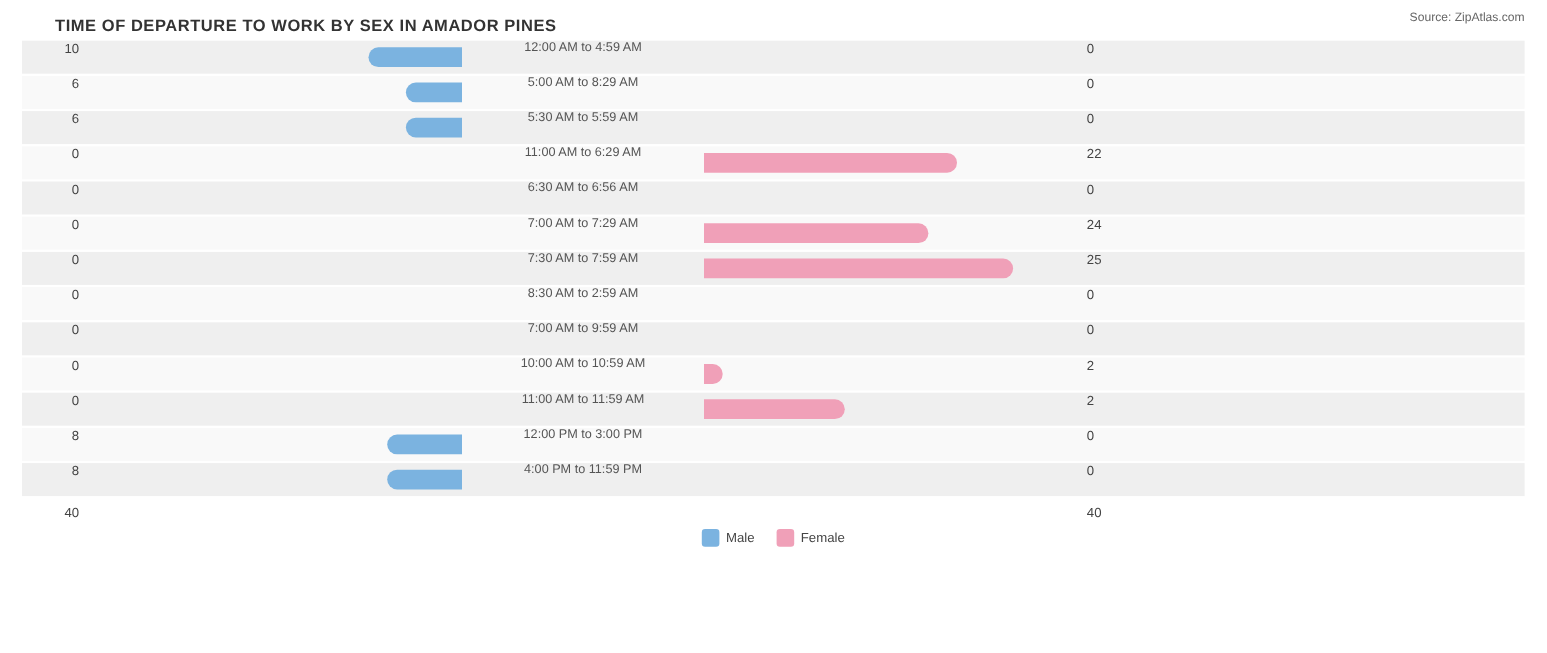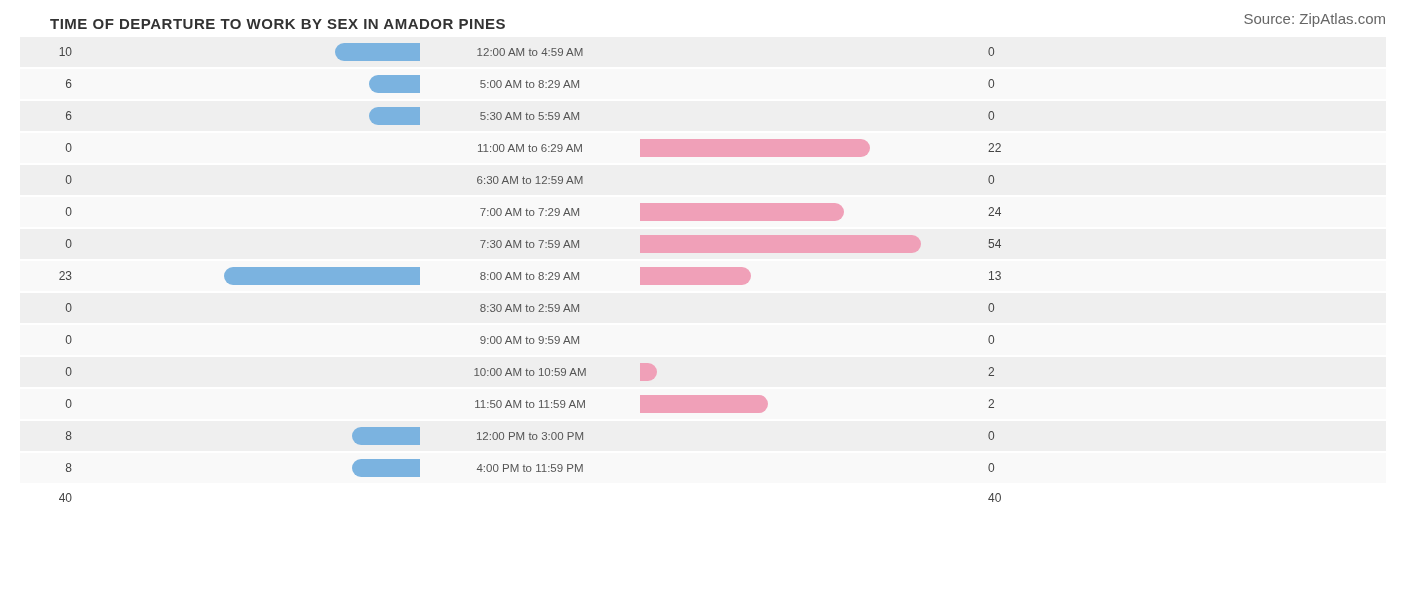--- a/index.html
+++ b/index.html
@@ -24,31 +24,30 @@
       text-align: left;
       padding-left: 30px;
       padding-top: 5px;
       padding-bottom: 5px;
       letter-spacing: 0.5px;
     }
     .source-text {
       position: absolute;
       top: 10px;
       right: 20px;
-      font-size: 15px;
+      font-size: 11px;
       color: #666;
       margin-left: 36px;
     }
     .chart-area {
       width: 100%;
       position: relative;
     }
     .row {
       display: flex;
-      align-items: center;
       height: 30px;
       margin-bottom: 2px;
       background: #f5f5f5;
     }
     .row:nth-child(odd) {
       background: #efefef;
     }
     .row:nth-child(even) {
       background: #f9f9f9;
     }
@@ -198,21 +197,21 @@
       <div class="right-bar-area">
         <div class="right-bar" style="width:230px;"></div>
       </div>
       <div class="right-value">22</div>
     </div>
       <div class="row">
       <div class="left-value">0</div>
       <div class="left-bar-area">
         <div class="left-bar" style="width:0px;"></div>
       </div>
-      <div class="label-center">6:30 AM to 12:59 AM</div>
+      <div class="label-center">6:30 AM to 6:56 AM</div>
       <div class="right-bar-area">
         <div class="right-bar" style="width:0px;"></div>
       </div>
       <div class="right-value">0</div>
     </div>
       <div class="row">
       <div class="left-value">0</div>
       <div class="left-bar-area">
         <div class="left-bar" style="width:0px;"></div>
       </div>
@@ -224,50 +223,39 @@
     </div>
       <div class="row">
       <div class="left-value">0</div>
       <div class="left-bar-area">
         <div class="left-bar" style="width:0px;"></div>
       </div>
       <div class="label-center">7:30 AM to 7:59 AM</div>
       <div class="right-bar-area">
         <div class="right-bar" style="width:281px;"></div>
       </div>
-      <div class="right-value">54</div>
-    </div>
-      <div class="row">
-      <div class="left-value">23</div>
-      <div class="left-bar-area">
-        <div class="left-bar" style="width:196px;"></div>
-      </div>
-      <div class="label-center">8:00 AM to 8:29 AM</div>
-      <div class="right-bar-area">
-        <div class="right-bar" style="width:111px;"></div>
-      </div>
-      <div class="right-value">13</div>
+      <div class="right-value">25</div>
     </div>
       <div class="row">
       <div class="left-value">0</div>
       <div class="left-bar-area">
         <div class="left-bar" style="width:0px;"></div>
       </div>
       <div class="label-center">8:30 AM to 2:59 AM</div>
       <div class="right-bar-area">
         <div class="right-bar" style="width:0px;"></div>
       </div>
       <div class="right-value">0</div>
     </div>
       <div class="row">
       <div class="left-value">0</div>
       <div class="left-bar-area">
         <div class="left-bar" style="width:0px;"></div>
       </div>
-      <div class="label-center">9:00 AM to 9:59 AM</div>
+      <div class="label-center">7:00 AM to 9:59 AM</div>
       <div class="right-bar-area">
         <div class="right-bar" style="width:0px;"></div>
       </div>
       <div class="right-value">0</div>
     </div>
       <div class="row">
       <div class="left-value">0</div>
       <div class="left-bar-area">
         <div class="left-bar" style="width:0px;"></div>
       </div>
@@ -275,21 +263,21 @@
       <div class="right-bar-area">
         <div class="right-bar" style="width:17px;"></div>
       </div>
       <div class="right-value">2</div>
     </div>
       <div class="row">
       <div class="left-value">0</div>
       <div class="left-bar-area">
         <div class="left-bar" style="width:0px;"></div>
       </div>
-      <div class="label-center">11:50 AM to 11:59 AM</div>
+      <div class="label-center">11:00 AM to 11:59 AM</div>
       <div class="right-bar-area">
         <div class="right-bar" style="width:128px;"></div>
       </div>
       <div class="right-value">2</div>
     </div>
       <div class="row">
       <div class="left-value">8</div>
       <div class="left-bar-area">
         <div class="left-bar" style="width:68px;"></div>
       </div>
@@ -317,13 +305,23 @@
       <span>40</span>
     </div>
     <div class="axis-bar-left"></div>
     <div class="axis-center"></div>
     <div class="axis-bar-right"></div>
     <div class="axis-right">
       <span>40</span>
     </div>
   </div>
 
+  <div class="legend">
+    <div class="legend-item">
+      <div class="legend-box" id="legend-male-box" style="background: rgb(123, 179, 224);"></div>
+      <span>Male</span>
+    </div>
+    <div class="legend-item">
+      <div class="legend-box" id="legend-female-box" style="background: rgb(240, 160, 184);"></div>
+      <span>Female</span>
+    </div>
+  </div>
 </div>
 
 </body></html>

